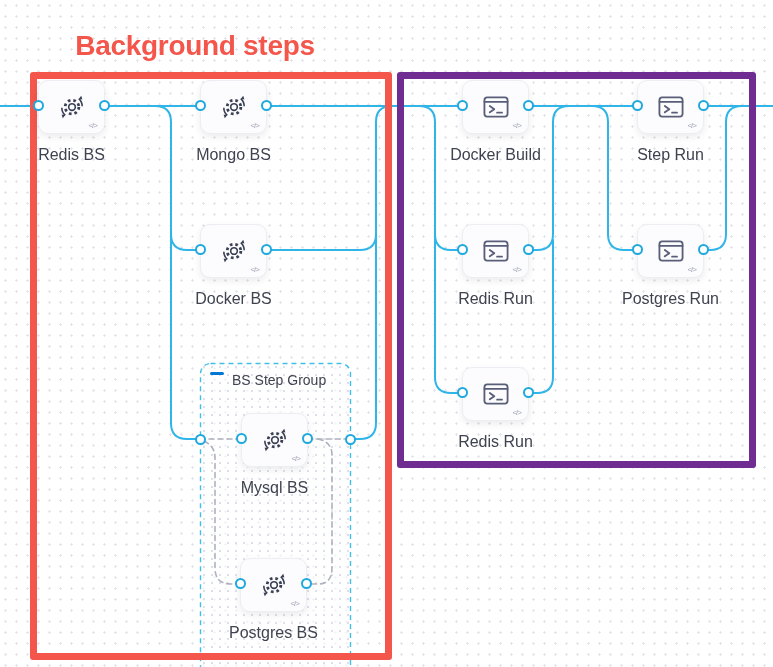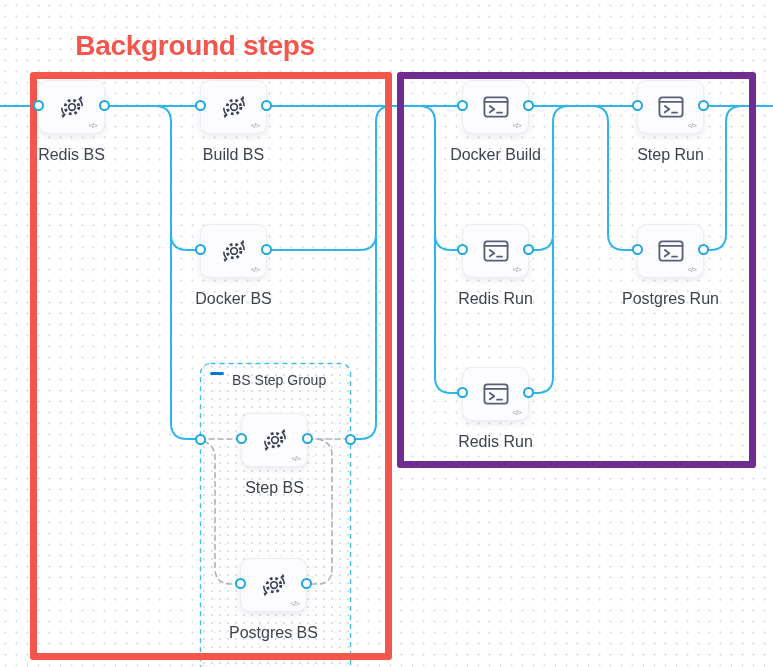--- a/index.html
+++ b/index.html
@@ -124,21 +124,21 @@
 
   <div class="node" style="left:200px;top:80px">
     <div class="card">
       <svg class="step-icon">
           <use href="#icon-bs"></use>
         </svg>
       <span class="code-glyph">&lt;/&gt;</span>
     </div>
     <span class="port port-left"></span>
     <span class="port port-right"></span>
-    <div class="node-label">Build BS</div>
+    <div class="node-label">Mongo BS</div>
   </div>
 
   <div class="node" style="left:200px;top:224px">
     <div class="card">
       <svg class="step-icon">
           <use href="#icon-bs"></use>
         </svg>
       <span class="code-glyph">&lt;/&gt;</span>
     </div>
     <span class="port port-left"></span>
@@ -148,21 +148,21 @@
 
   <div class="node" style="left:241px;top:413px">
     <div class="card">
       <svg class="step-icon">
           <use href="#icon-bs"></use>
         </svg>
       <span class="code-glyph">&lt;/&gt;</span>
     </div>
     <span class="port port-left"></span>
     <span class="port port-right"></span>
-    <div class="node-label">Step BS</div>
+    <div class="node-label">Mysql BS</div>
   </div>
 
   <div class="node" style="left:240px;top:558px">
     <div class="card">
       <svg class="step-icon">
           <use href="#icon-bs"></use>
         </svg>
       <span class="code-glyph">&lt;/&gt;</span>
     </div>
     <span class="port port-left"></span>

